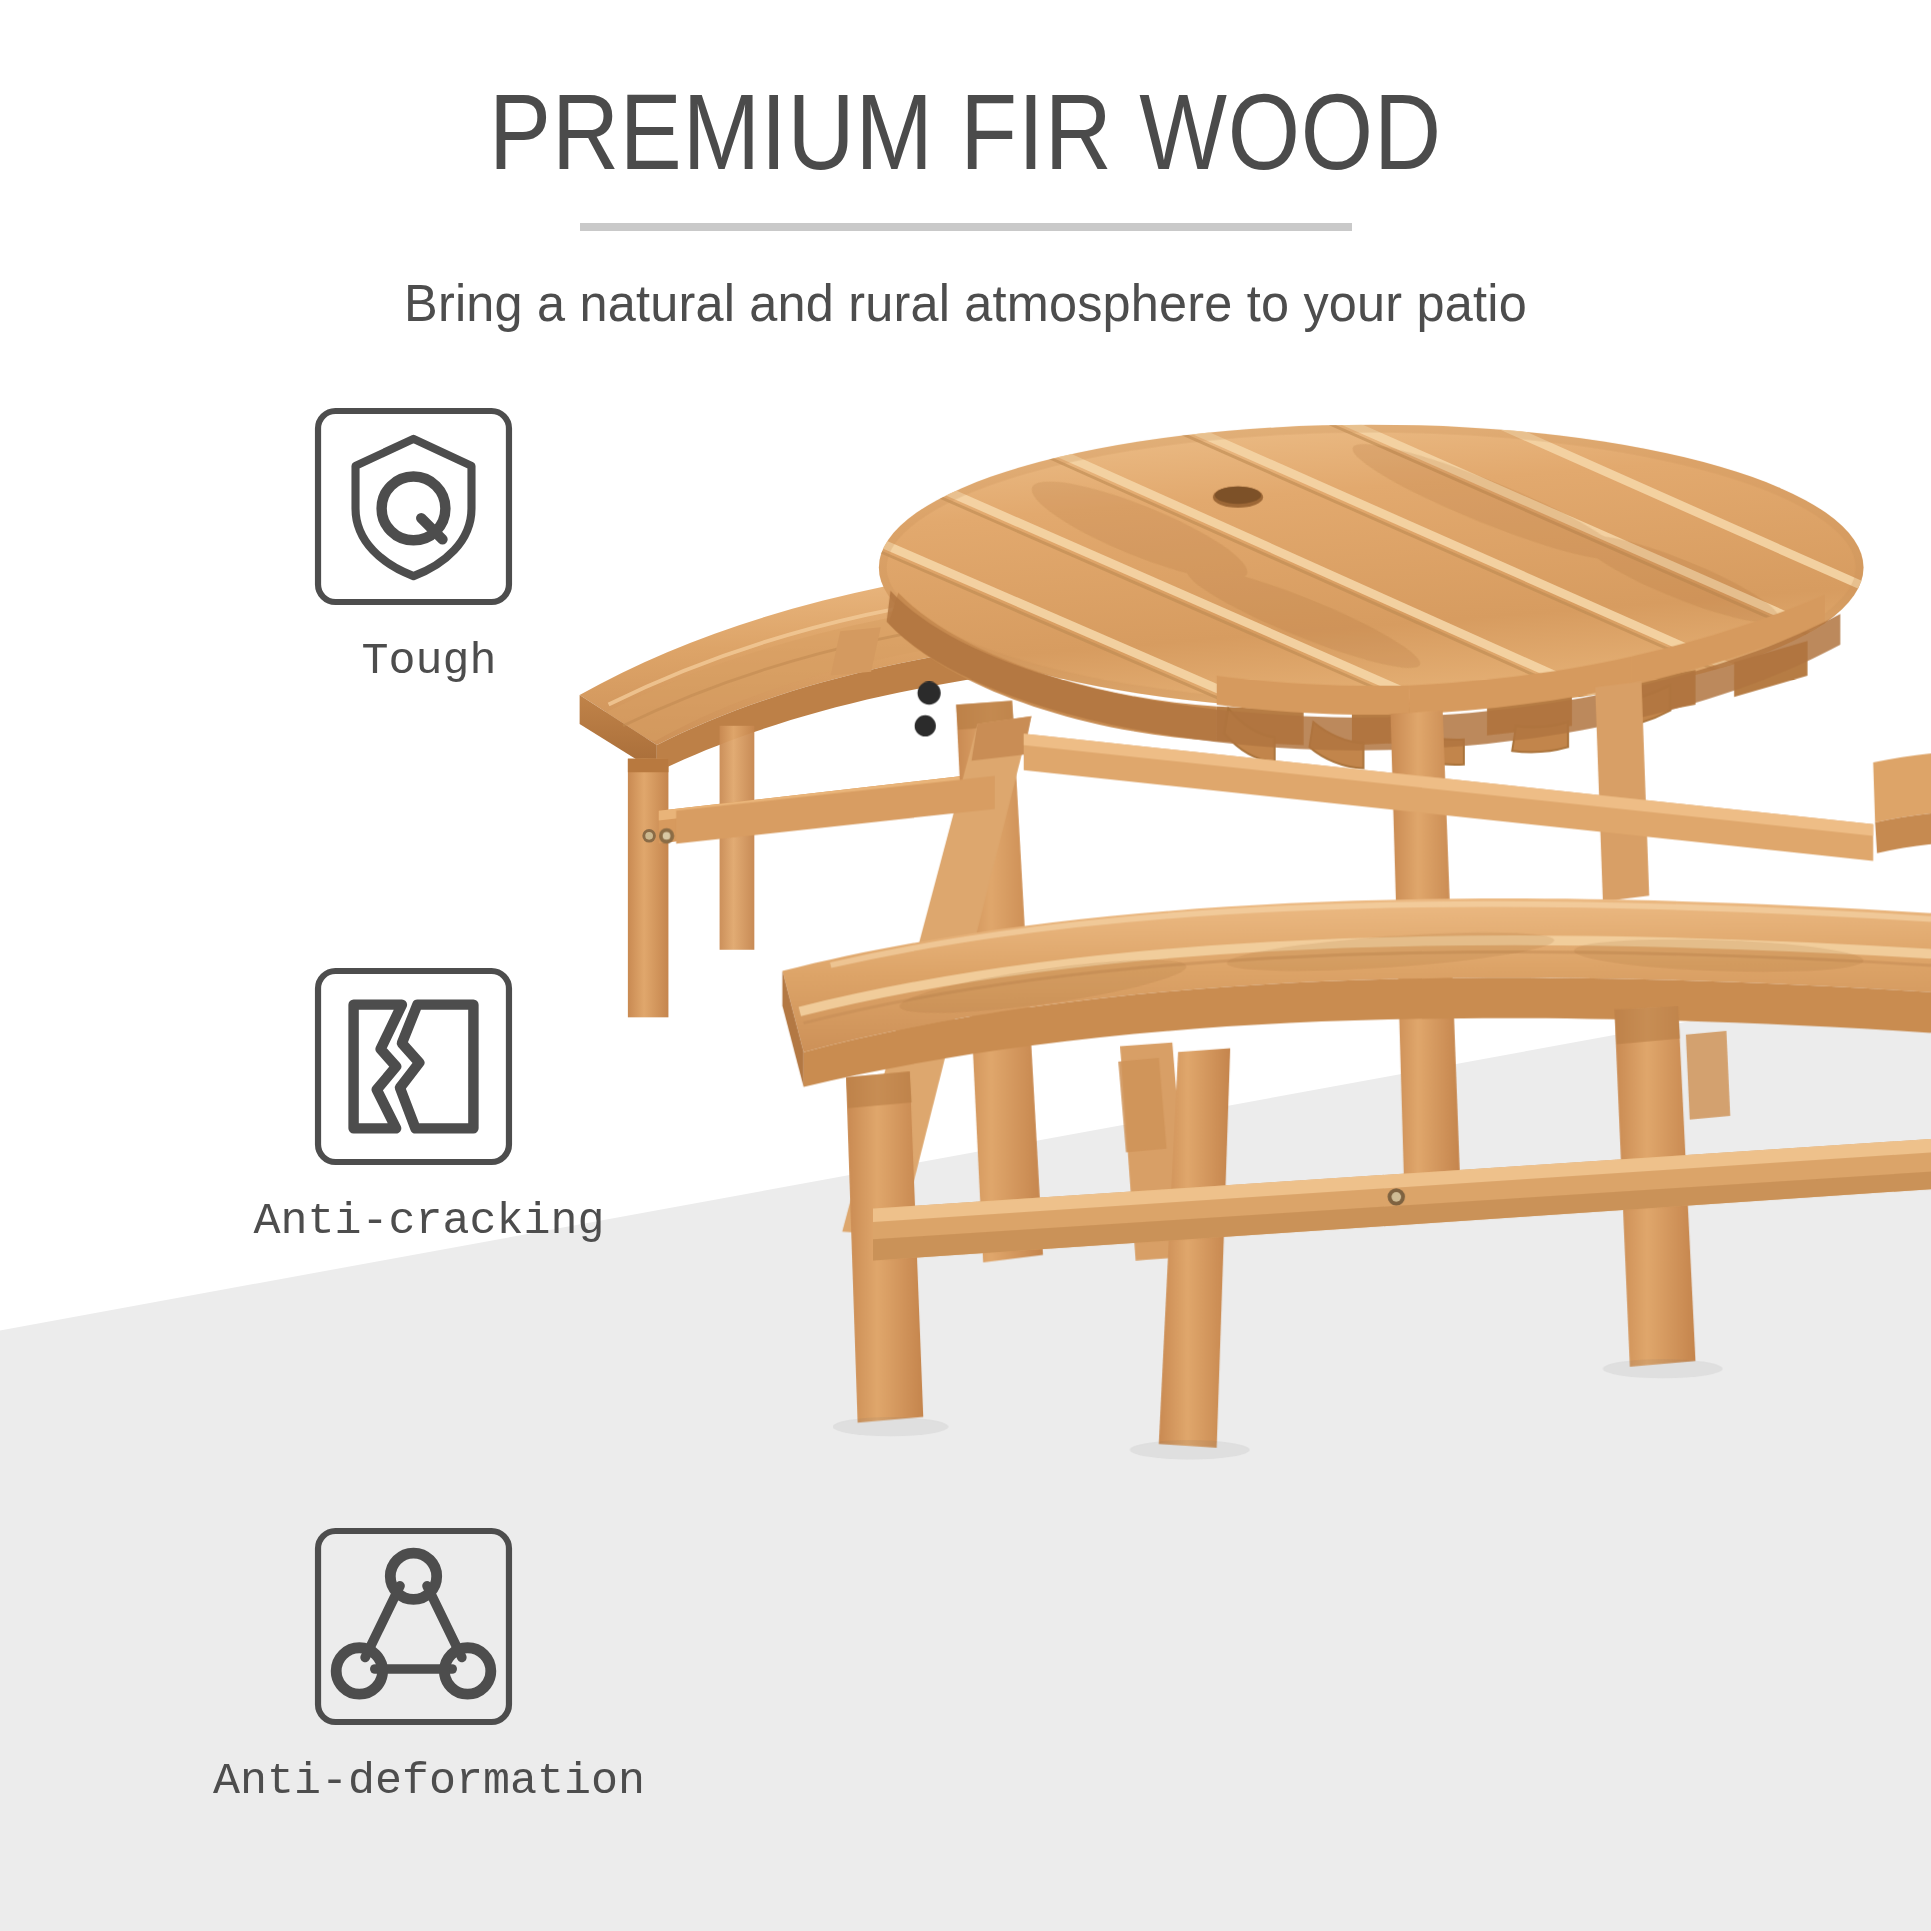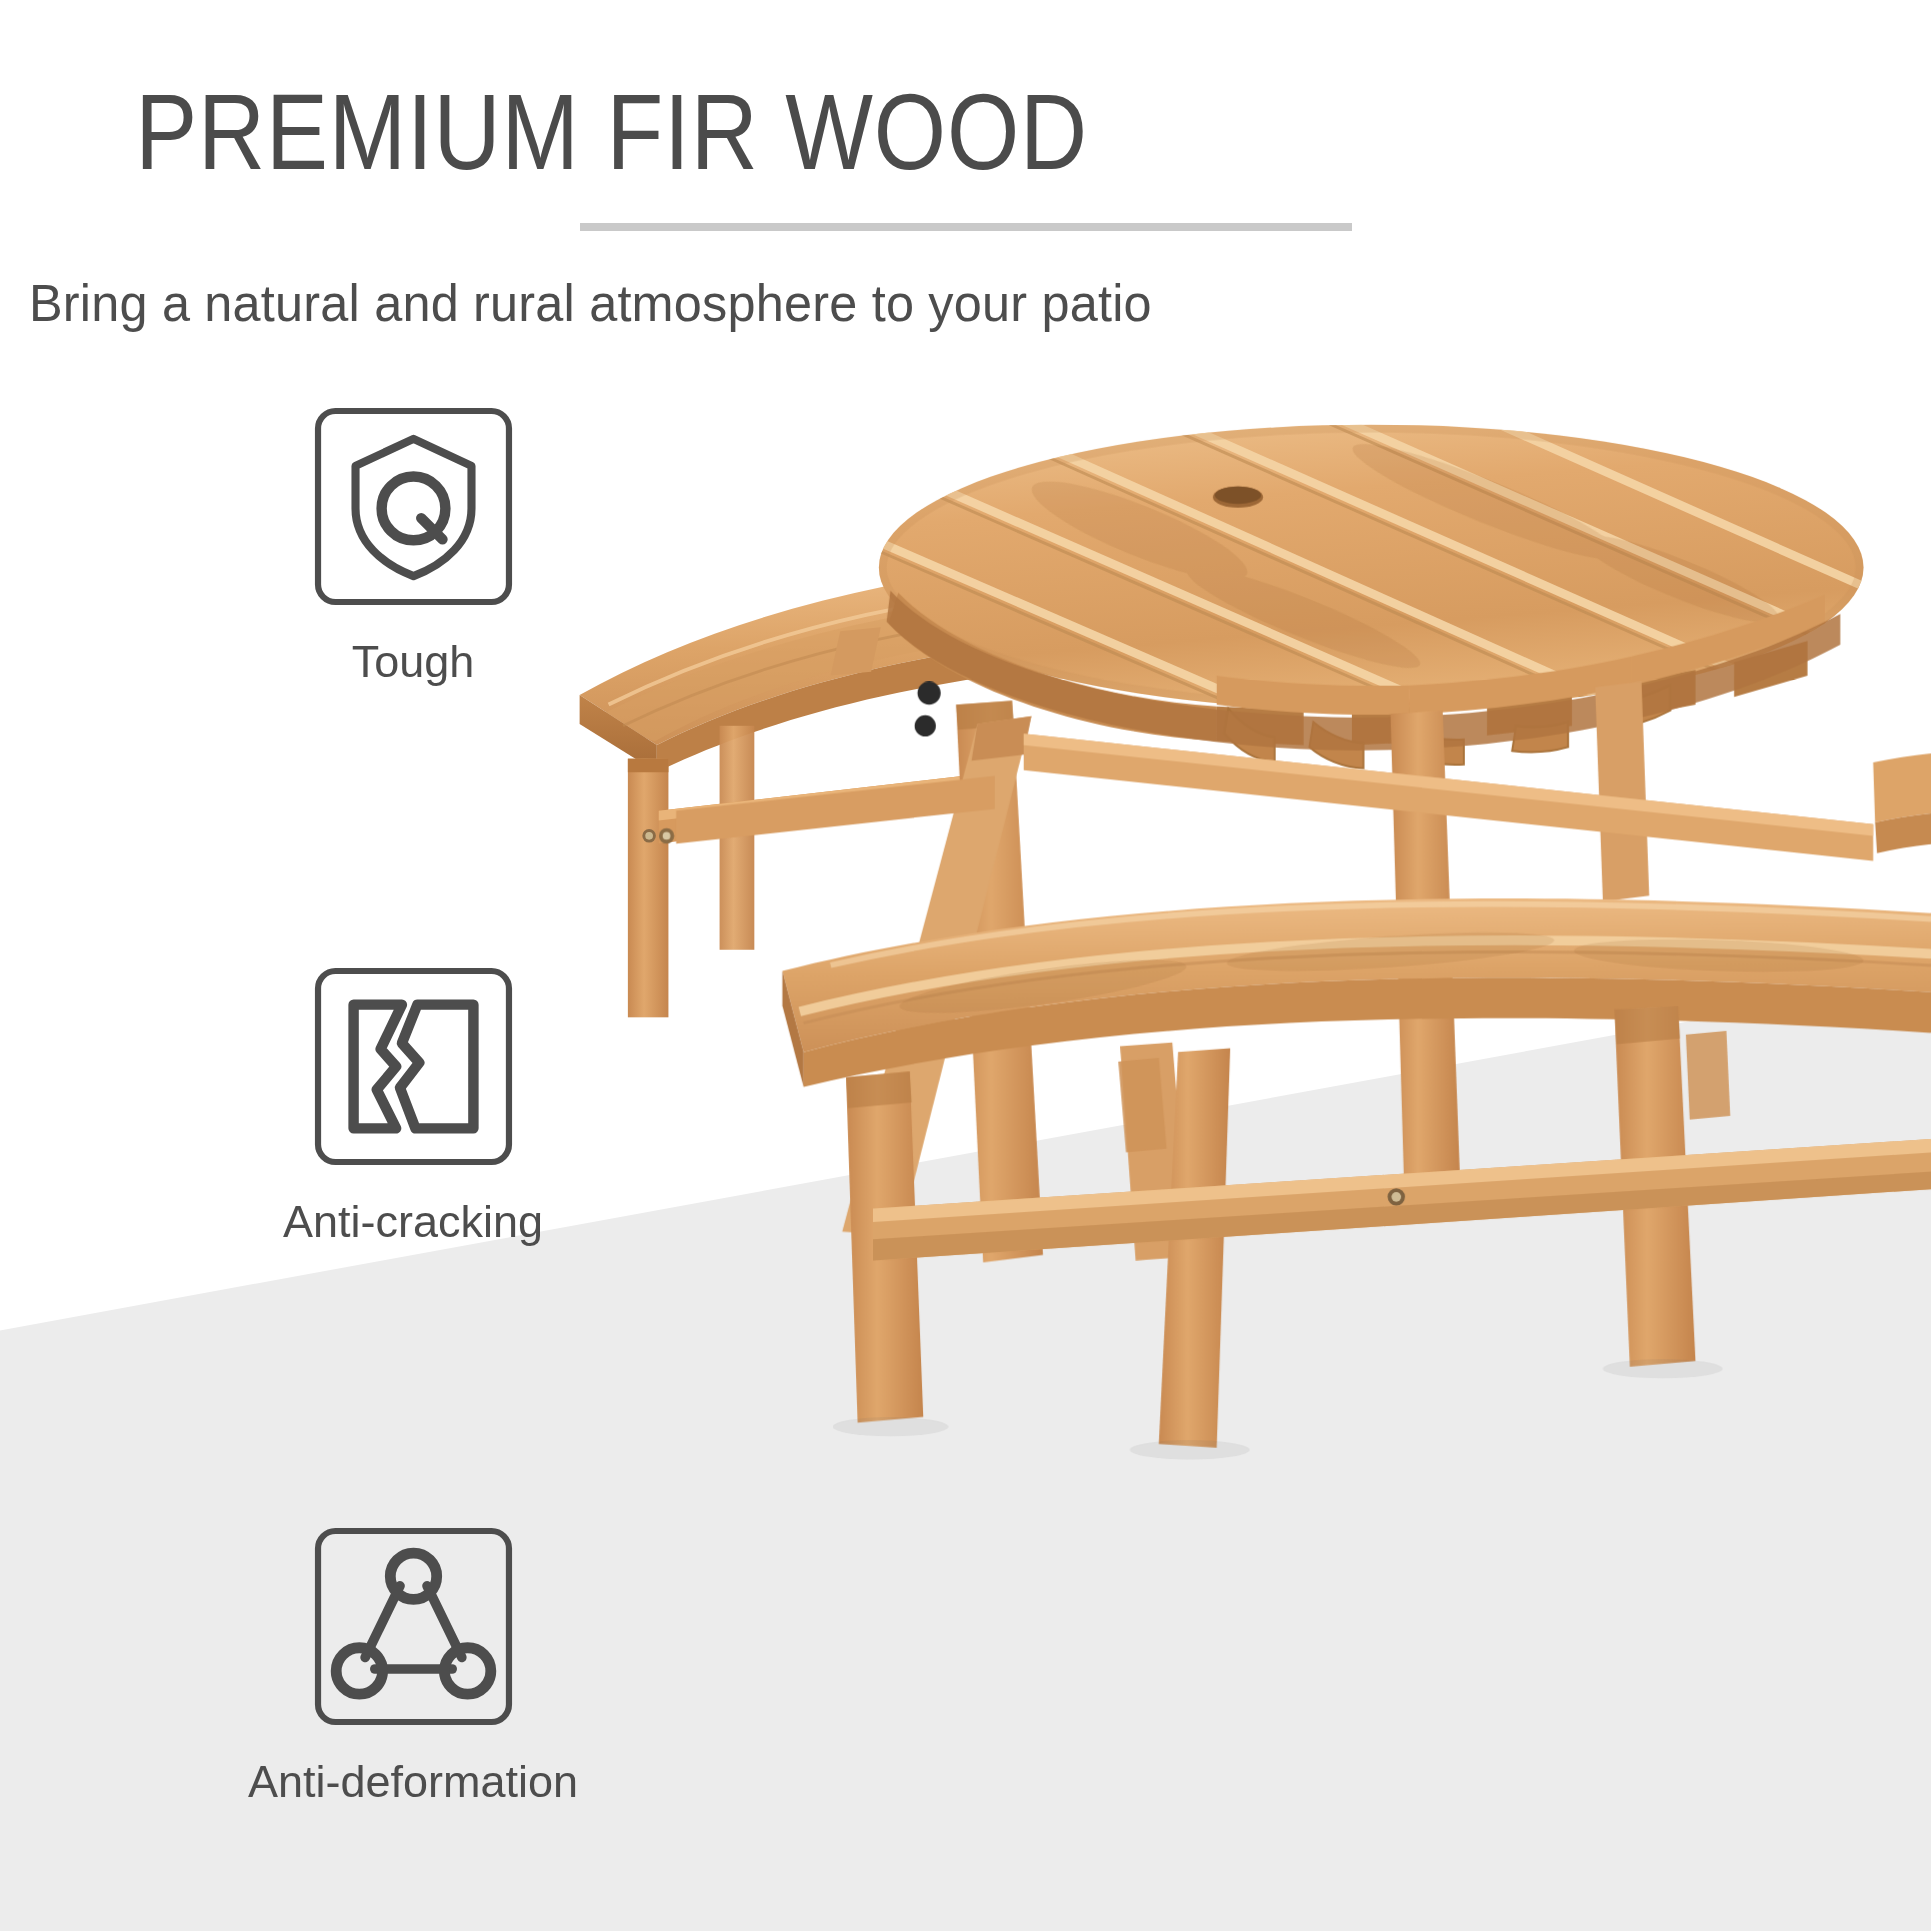--- a/index.html
+++ b/index.html
@@ -25,21 +25,21 @@
     height: 1931px;
     z-index: 0;
   }
 
   
   #header {
     position: absolute;
     top: 0; left: 0;
     width: 1931px;
     z-index: 4;
-    text-align: left;
+    text-align: center;
   }
   #title {
     margin: 0;
     padding-top: 75px;
     font-size: 108px;
     line-height: 1.05;
     font-weight: 400;
     letter-spacing: 1px;
     color: #4b4b4b;
     font-family: "Liberation Sans", sans-serif;
@@ -85,25 +85,26 @@
     width: 201px;
     height: 201px;
   }
   .feature-icon-box svg { display: block; width: 201px; height: 201px; }
   .feature-label {
     position: absolute;
     left: 0;
     top: 230px;
     width: 826px;
     text-align: left;
-    padding-left: 0;
+    padding-left: 16px;
     font-size: 45px;
     color: #4d4d4d;
     font-weight: 400;
     white-space: nowrap;
+    font-family: Liberation Mono, monospace;
   }
   .feature-label-inner {
     display: block;
     width: 826px;
     text-align: center;
     transform: translateX(-413px);
     margin-left: 413px;
   }
 
   

